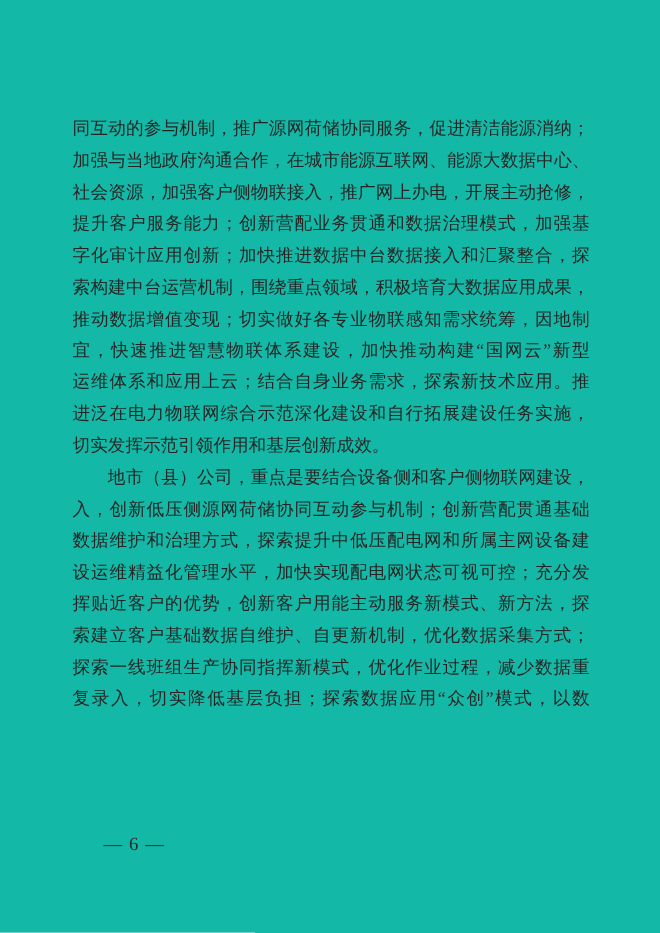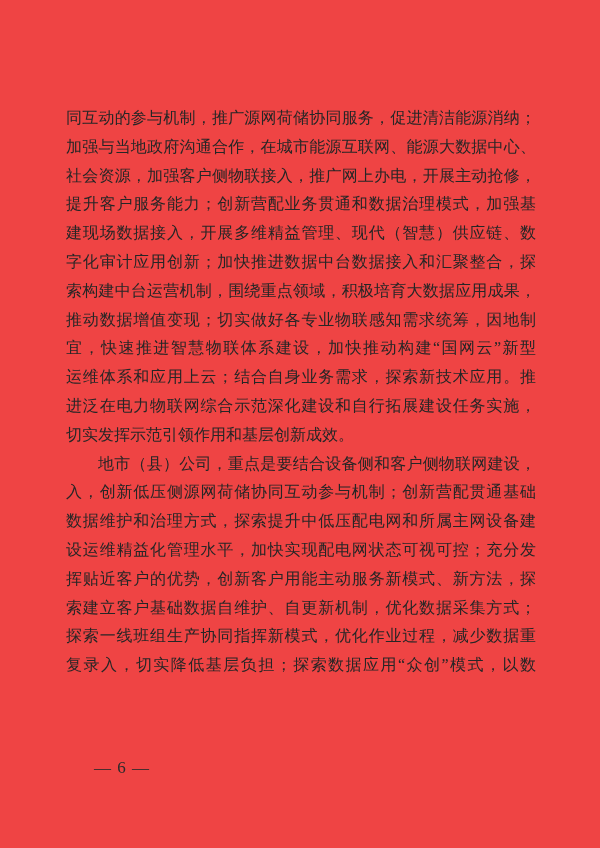--- a/index.html
+++ b/index.html
@@ -4,21 +4,21 @@
 <style>
   html, body {
     margin: 0;
     padding: 0;
     background: #ffffff;
   }
   .page {
     position: relative;
     width: 600px;
     height: 848px;
-    background: #ef4444;
+    background: #14b8a6;
     overflow: hidden;
     font-family: "Liberation Serif", "DejaVu Serif", serif;
     color: #262626;
   }
   .text-block {
     position: absolute;
     left: 66px;
     top: 104px;
     width: 470px;
     font-size: 16px;
@@ -59,21 +59,20 @@
 <body>
 
 <div class="page">
   <div class="text-block">
 
     <div class="para">
       <div class="line">同互动的参与机制，推广源网荷储协同服务，促进清洁能源消纳；</div>
       <div class="line">加强与当地政府沟通合作，在城市能源互联网、能源大数据中心、</div>
       <div class="line">社会资源，加强客户侧物联接入，推广网上办电，开展主动抢修，</div>
       <div class="line">提升客户服务能力；创新营配业务贯通和数据治理模式，加强基</div>
-      <div class="line">建现场数据接入，开展多维精益管理、现代（智慧）供应链、数</div>
       <div class="line">字化审计应用创新；加快推进数据中台数据接入和汇聚整合，探</div>
       <div class="line">索构建中台运营机制，围绕重点领域，积极培育大数据应用成果，</div>
       <div class="line">推动数据增值变现；切实做好各专业物联感知需求统筹，因地制</div>
       <div class="line">宜，快速推进智慧物联体系建设，加快推动构建“国网云”新型</div>
       <div class="line">运维体系和应用上云；结合自身业务需求，探索新技术应用。推</div>
       <div class="line">进泛在电力物联网综合示范深化建设和自行拓展建设任务实施，</div>
       <div class="line para-end">切实发挥示范引领作用和基层创新成效。</div>
     </div>
 
     <div class="para">

